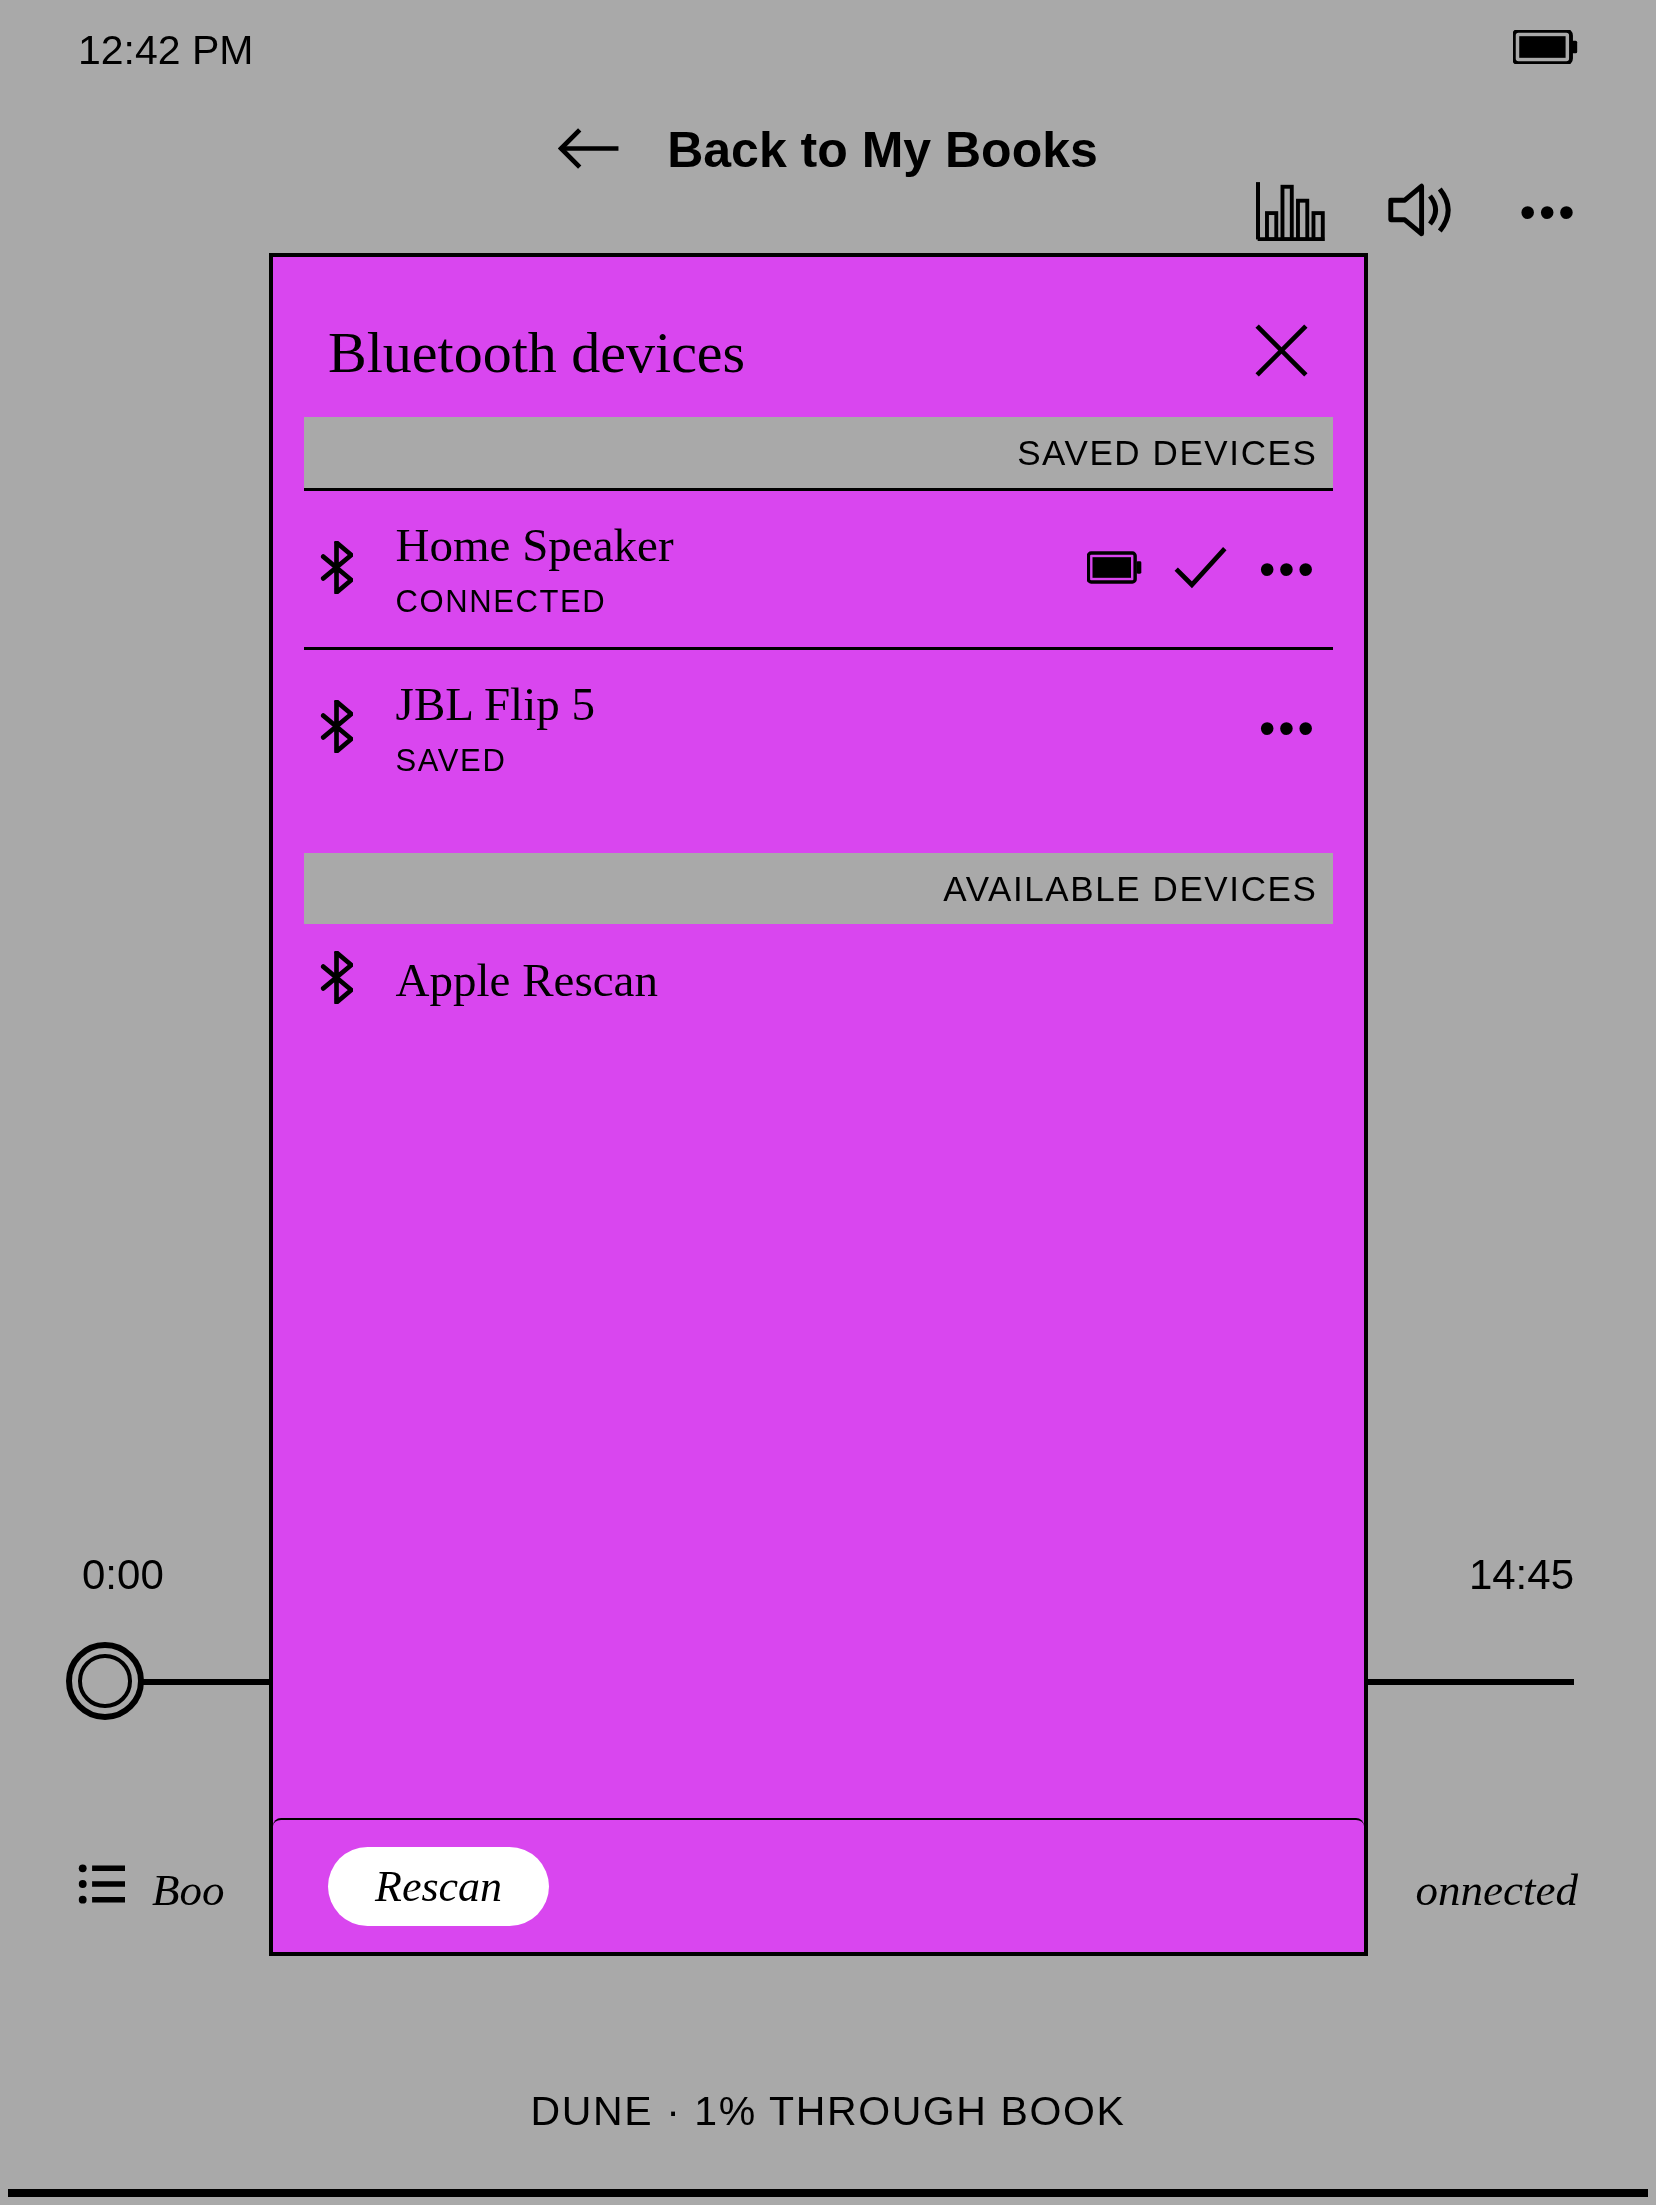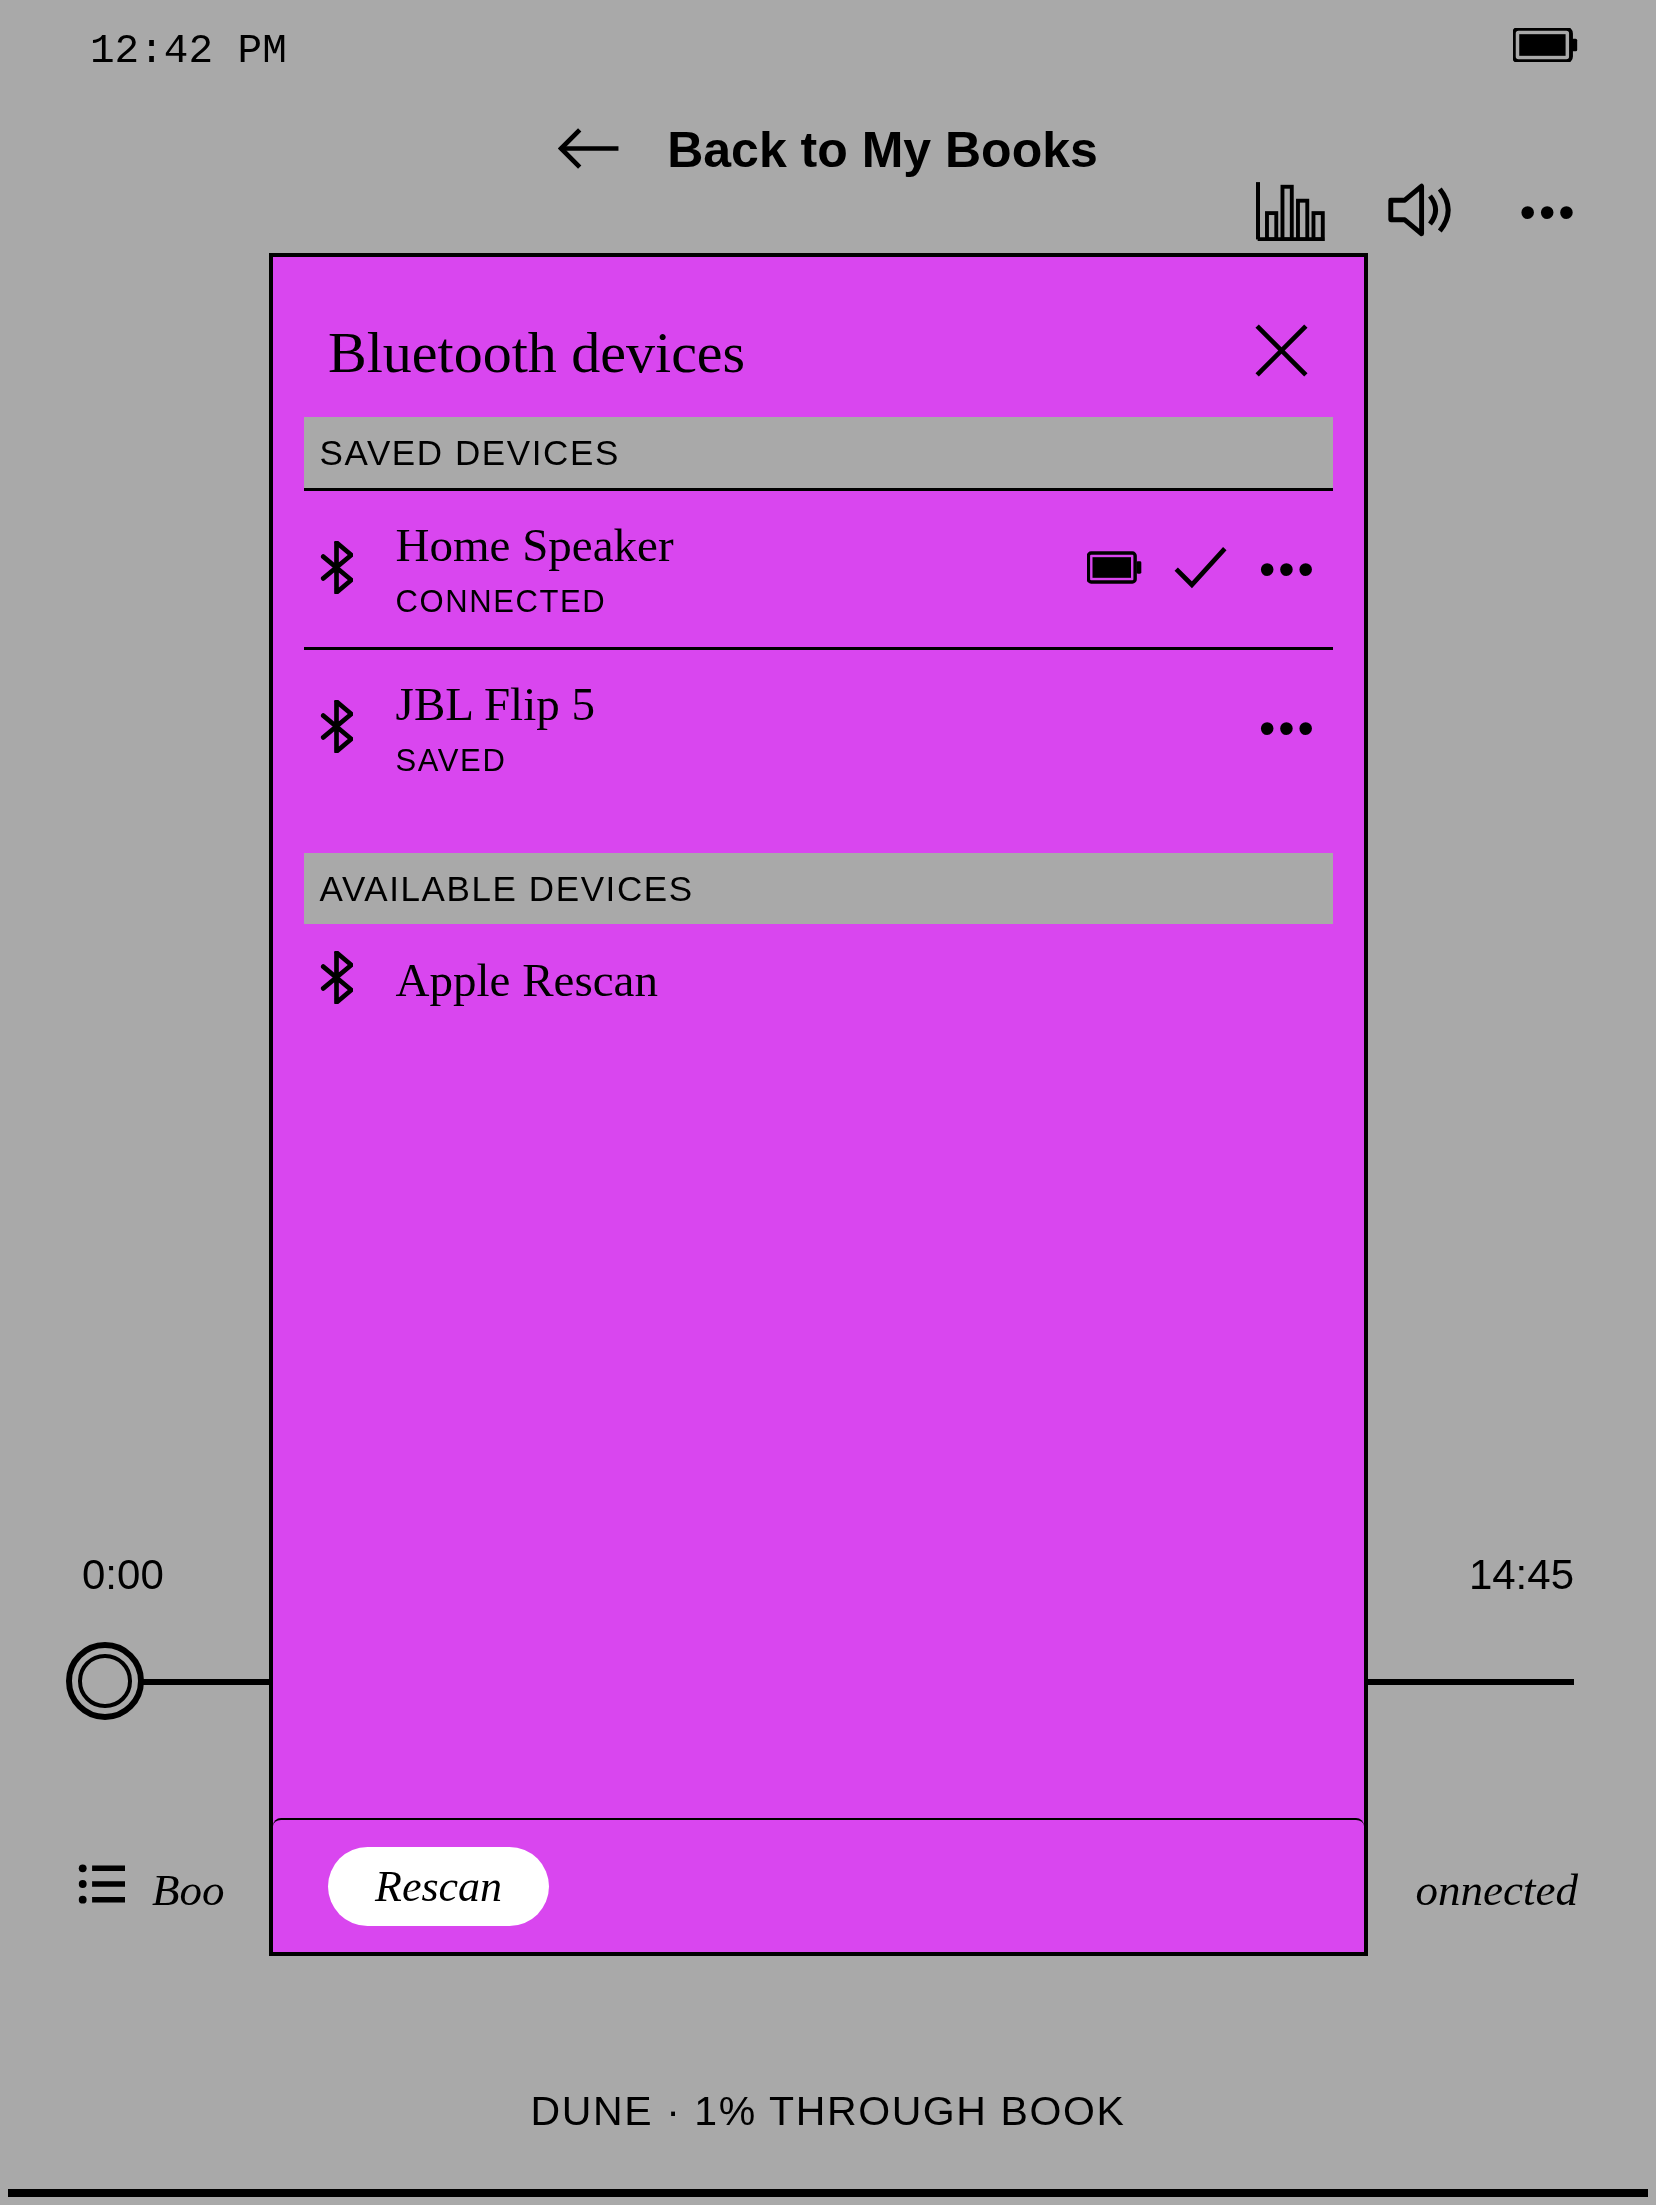--- a/index.html
+++ b/index.html
@@ -15,24 +15,23 @@
 
   
   .status-bar {
     position: absolute;
     top: 0; left: 0; right: 0;
     height: 101px;
     display: flex;
     align-items: center;
     justify-content: space-between;
     padding: 0 78px;
-    font-family: Liberation Mono, monospace;
+    font-family: Liberation Sans, sans-serif;
     font-size: 41px;
     font-weight: 500;
-    margin-left: 12px;
   }
   .status-battery {
     width: 65px; height: 34px;
   }
 
   
   .header {
     position: absolute;
     top: 121px;
     left: 0; right: 0;
@@ -154,20 +153,21 @@
   }
 
   .section-header {
     margin: 0 31px;
     padding: 15.6px 15.6px;
     background: #a9a9a9;
     font-family: "Avenir Next", Arial, sans-serif;
     font-size: 35px;
     letter-spacing: 1.6px;
     border-bottom: 3.1px solid #000;
+    text-align: right;
   }
   .section-header.no-border { border-bottom: none; }
 
   .device-row {
     margin: 0 31px;
     padding: 27px 15.6px;
     display: flex;
     align-items: center;
     gap: 43px;
     border-bottom: 3.1px solid #000;

